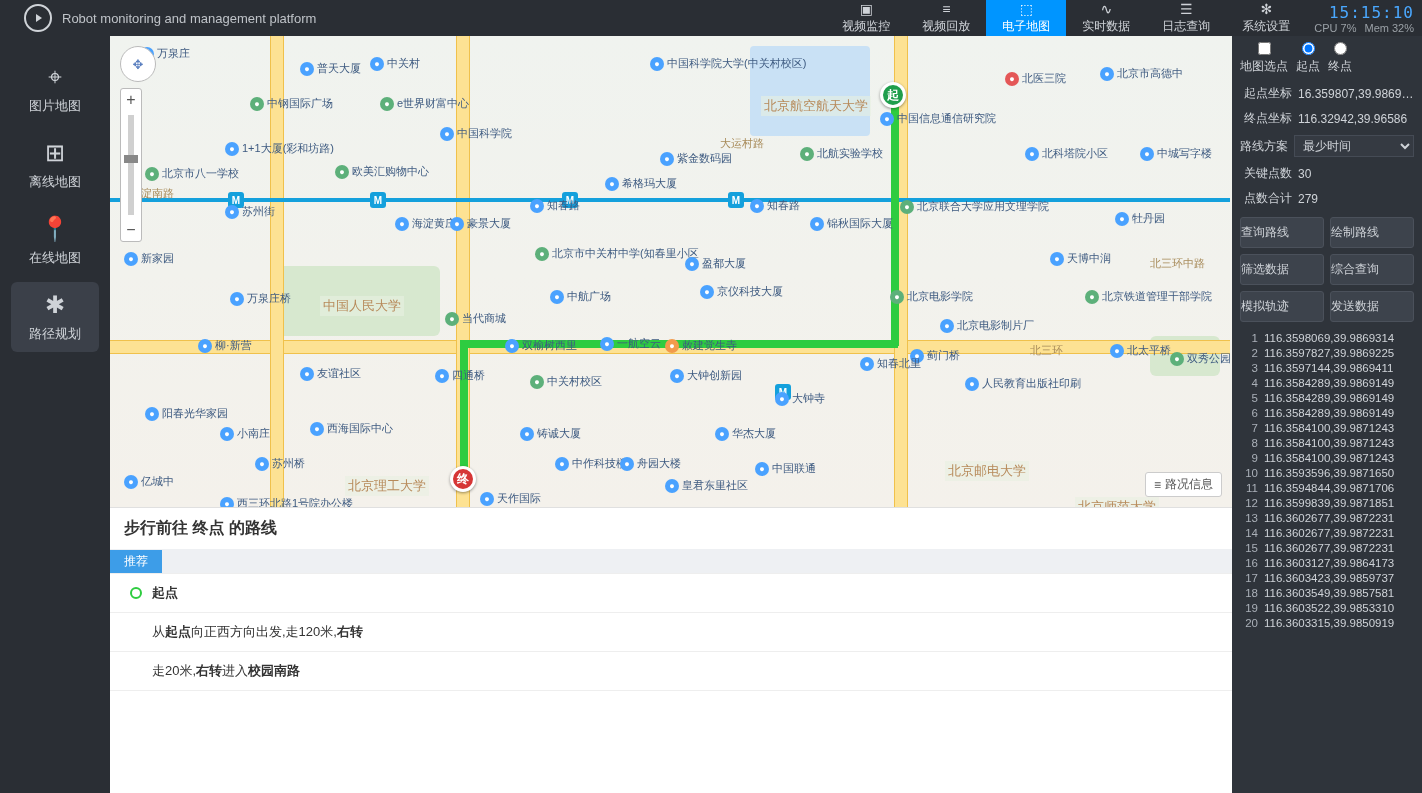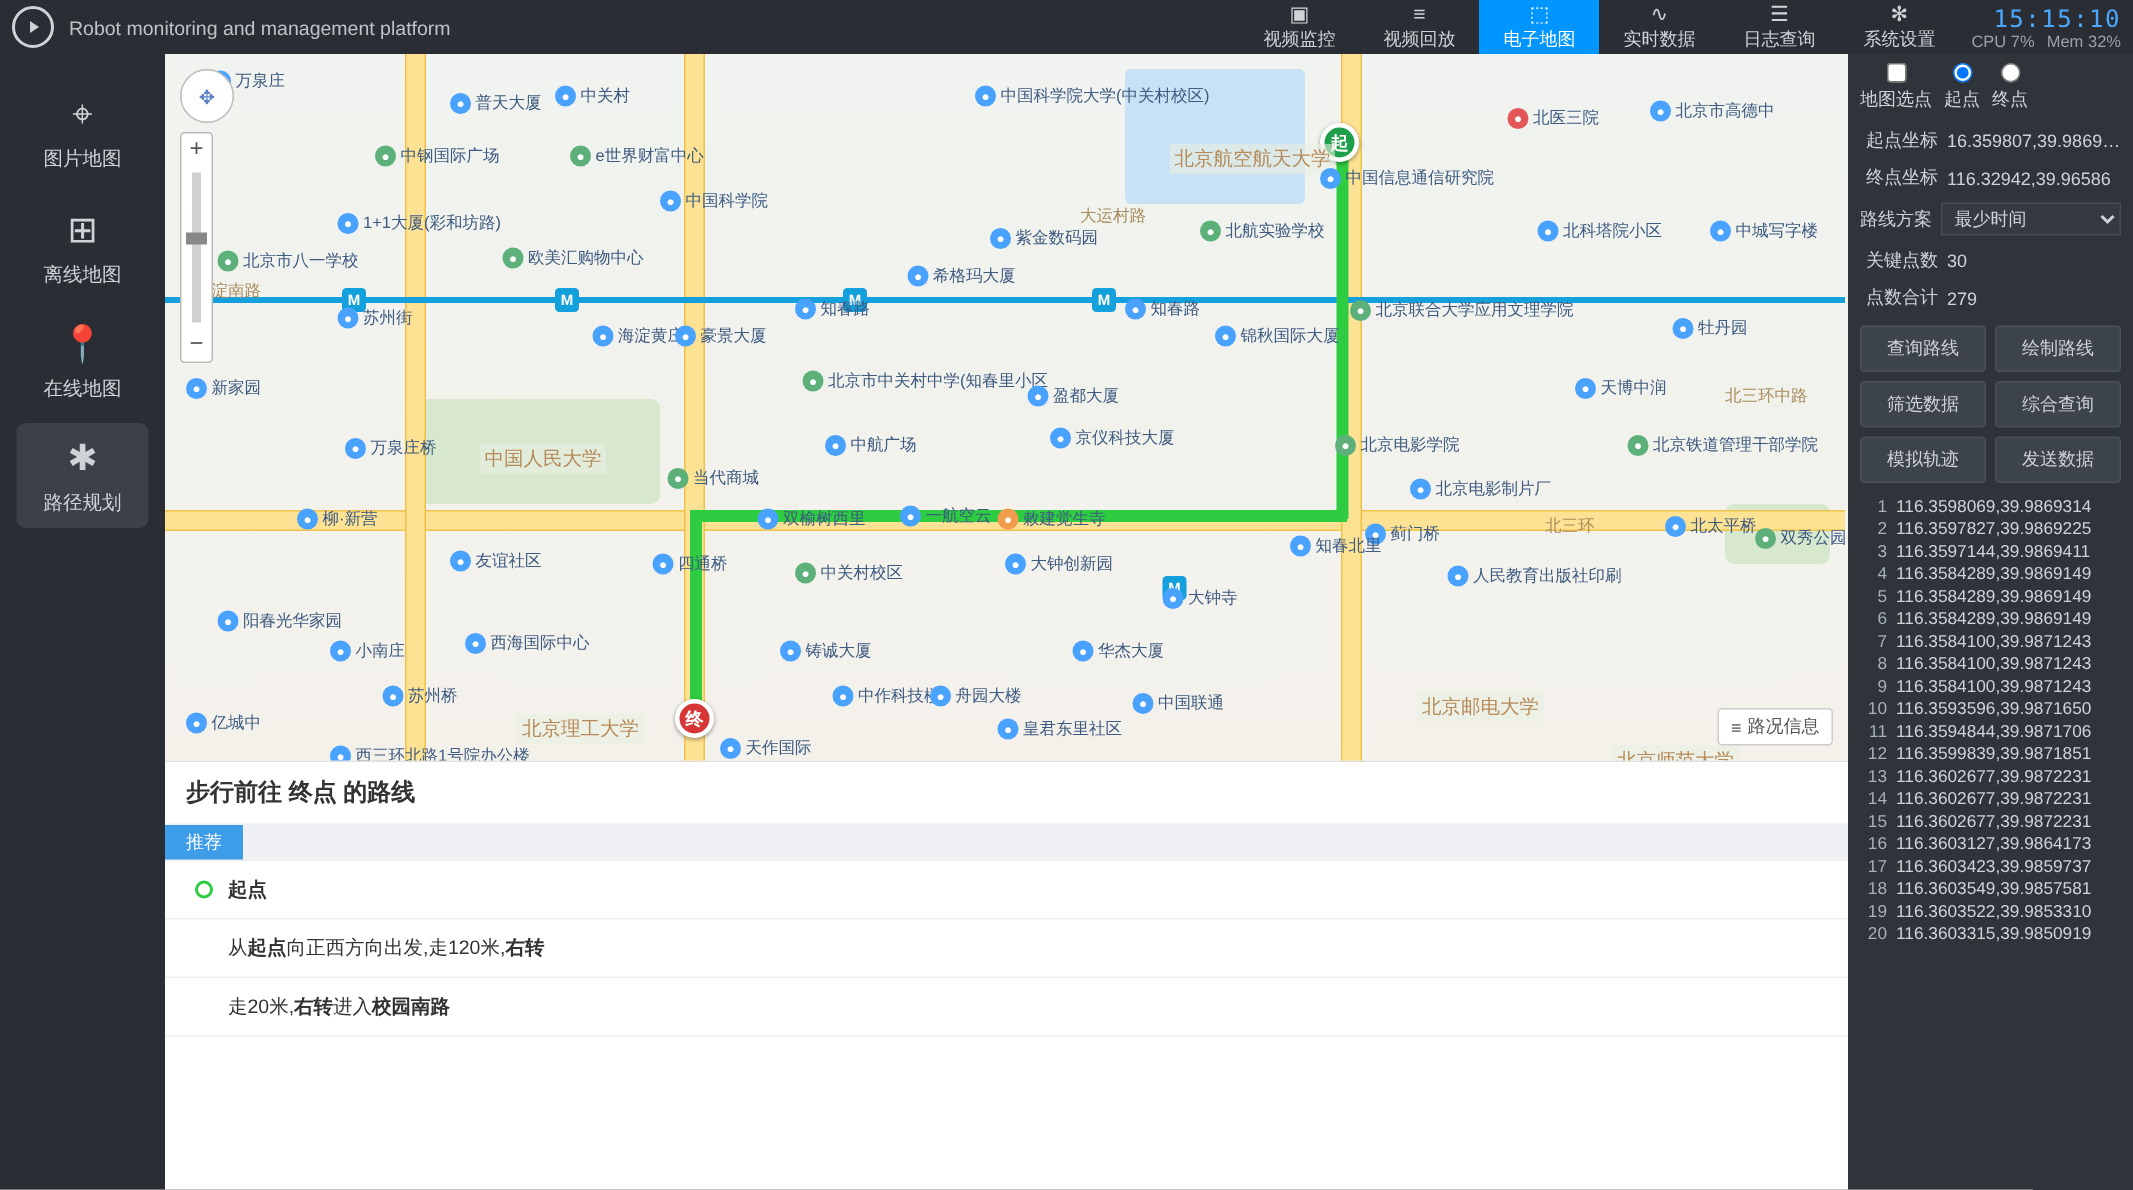--- a/index.html
+++ b/index.html
@@ -1,17 +1,17 @@
 <!DOCTYPE html>
 <html><head>
 <meta charset="utf-8">
 <style>
 * { margin: 0; padding: 0; box-sizing: border-box; }
 body { font-family: "Microsoft YaHei", Arial, sans-serif; background: #2a2e34; color: #cfd3d8; width: 1422px; height: 793px; overflow: hidden; font-size: 13px; }
-.topbar { display: flex; align-items: center; background: #2a2e34; height: 36px; padding-left: 8px; }
+.topbar { display: flex; align-items: center; background: #2a2e34; height: 36px; padding-left: 24px; }
 .logo-wrap { display: flex; align-items: center; gap: 10px; }
 .logo { width: 28px; height: 28px; border: 2px solid #cfd3d8; border-radius: 50%; position: relative; display: flex; align-items: center; justify-content: center; }
 .logo::before { content:""; position:absolute; width:0; height:0; border-left:6px solid #cfd3d8; border-top:4px solid transparent; border-bottom:4px solid transparent; left:10px;}
 .subtitle { font-size: 13px; color: #bfc3c8; }
 .topnav { margin-left: auto; display: flex; height: 36px; }
 .topnav-item { padding: 0 16px; display:flex; flex-direction:column; align-items:center; justify-content:center; gap:2px; cursor:pointer; font-size:12px; color:#cfd3d8; }
 .topnav-item.active { background:#0095ff; color:#fff; }
 .topnav-icon { font-size:14px; line-height:1; }
 .sysinfo { display:flex; flex-direction:column; align-items:flex-end; padding: 0 8px; font-size:11px; color:#51a7ff; min-width:100px;}
 .sysinfo .clock { font-size:16px; letter-spacing:1px; font-family: "Segment7", monospace; color:#4aa8ff; }
@@ -64,21 +64,21 @@
 .bp-step .bold { font-weight:600; }
 .rightpanel { width:190px; background:#2f343b; color:#cfd3d8; display:flex; flex-direction:column; font-size:12px; overflow:hidden; }
 .rp-row { display:flex; align-items:center; padding:4px 8px; gap:6px; white-space:nowrap; }
 .rp-label { width:52px; text-align:right; }
 .rp-val { flex:1; overflow:hidden; text-overflow:ellipsis; }
 .rp-radios { display:flex; gap:8px; padding:6px 8px; align-items:center; }
 .rp-radios label { display:flex; align-items:center; gap:3px;flex-direction:column; }
 .rp-radios input { margin:0; }
 .rp-select { background:#353a42; color:#cfd3d8; border:1px solid #454b55; padding:2px 4px; font-size:12px; width:100%; }
 .rp-btns { display:flex; flex-wrap:wrap; gap:6px; padding:6px 8px; }
-.rp-btn { flex:1 1 calc(50% - 3px); background:#3d434c; border:1px solid #4b515b; border-radius:3px; padding:6px 0; text-align:center; cursor:pointer; font-size:12px; }
+.rp-btn { flex:1 1 calc(50% - 3px); background:#3d434c; border:1px solid #4b515b; border-radius:3px; padding:6px 0; cursor:pointer; font-size:12px; }
 .rp-list { flex:1; overflow-y:auto; padding:2px 6px 6px 6px; }
 .rp-coord { display:flex; gap:6px; padding:1.5px 2px; font-size:11.5px; }
 .rp-coord .idx { width:18px; text-align:right; color:#aab0b8; }
 .rp-coord .c { flex:1; white-space:nowrap; }
 .rp-list::-webkit-scrollbar, .bottompanel::-webkit-scrollbar { width:10px; }
 .rp-list::-webkit-scrollbar-track { background:#2a2e34; }
 .rp-list::-webkit-scrollbar-thumb { background:#555b64; border-radius:2px; }
 .bottompanel::-webkit-scrollbar-track{background:#f0f0f0;}
 .bottompanel::-webkit-scrollbar-thumb{background:#c0c0c0;}
 </style>
@@ -189,21 +189,21 @@
               <span>中钢国际广场</span>
             </div>
             <div class="poi green" style="left: 270px; top: 60px;">
               <span class="dot">●</span>
               <span>e世界财富中心</span>
             </div>
             <div class="poi " style="left: 540px; top: 20px;">
               <span class="dot">●</span>
               <span>中国科学院大学(中关村校区)</span>
             </div>
-            <div class="univ" style="left: 670px; top: 60px;"><span>北京航空航天大学</span></div>
+            <div class="univ" style="left: 651px; top: 60px;"><span>北京航空航天大学</span></div>
             <div class="poi red" style="left: 895px; top: 35px;">
               <span class="dot">●</span>
               <span>北医三院</span>
             </div>
             <div class="poi " style="left: 990px; top: 30px;">
               <span class="dot">●</span>
               <span>北京市高德中</span>
             </div>
             <div class="poi " style="left: 115px; top: 105px;">
               <span class="dot">●</span>

